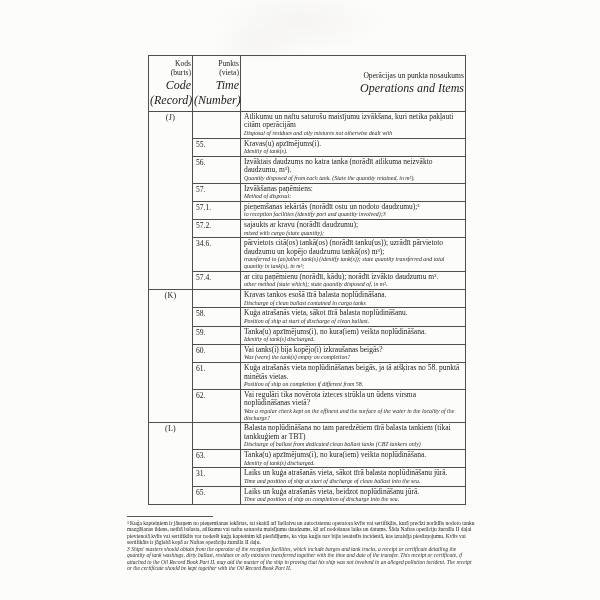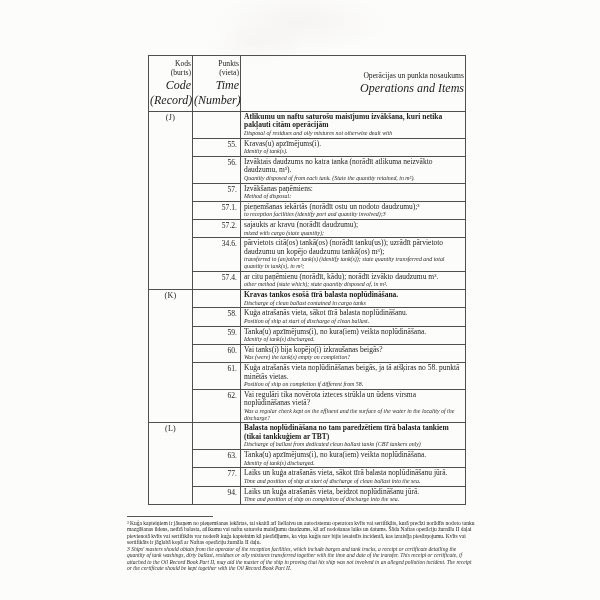--- a/index.html
+++ b/index.html
@@ -31,25 +31,25 @@
     font-weight:normal; text-align:right; vertical-align:middle;
     padding:3px 1px;
   }
   .hdr-lv { font-size:7.6px; line-height:1.25; }
   .hdr-en { font-size:12px; line-height:1.25; font-style:italic; }
   td.code-cell {
     text-align:center; vertical-align:middle;
     font-size:8px; letter-spacing:0.3px;
   }
   td.item-cell {
-    text-align:right; vertical-align:middle;
+    text-align:left; vertical-align:middle;
     font-size:7.6px;
   }
   td.op-cell .lv { font-size:7.5px; line-height:1.13; }
-  td.op-cell .lv.bold { font-weight:bold; }
+  td.op-cell .lv.bold { font-weight:normal; }
   td.op-cell .en { font-size:5.9px; line-height:1.15; font-style:italic; color:#2b2b2b; }
   .footnotes { position:absolute; left:127px; top:516px; width:348px; }
   .fn-rule { width:86px; border-top:1px solid #555; margin:0 0 3px 0; }
   .fn-lv { font-size:5.5px; line-height:1.18; margin:0; }
   .fn-en { font-size:5.5px; line-height:1.18; margin:0; font-style:italic; color:#2b2b2b; }
 </style>
 </head>
 <body>
 
 <div class="page">
@@ -190,28 +190,28 @@
           </td>
         </tr>
         <tr>
           <td class="item-cell">63.</td>
           <td class="op-cell">
             <div class="lv">Tanka(u) apzīmējums(i), no kura(iem) veikta noplūdināšana.</div>
             <div class="en">Identity of tank(s) discharged.</div>
           </td>
         </tr>
         <tr>
-          <td class="item-cell">77.</td>
+          <td class="item-cell">31.</td>
           <td class="op-cell">
             <div class="lv">Laiks un kuģa atrašanās vieta, sākot tīrā balasta noplūdināšanu jūrā.</div>
             <div class="en">Time and position of ship at start of discharge of clean ballast into the sea.</div>
           </td>
         </tr>
         <tr>
-          <td class="item-cell">94.</td>
+          <td class="item-cell">65.</td>
           <td class="op-cell">
             <div class="lv">Laiks un kuģa atrašanās vieta, beidzot noplūdināšanu jūrā.</div>
             <div class="en">Time and position of ship on completion of discharge into the sea.</div>
           </td>
         </tr>
       </tbody>
   </table>
 
   <div class="footnotes">
     <div class="fn-rule"></div>

